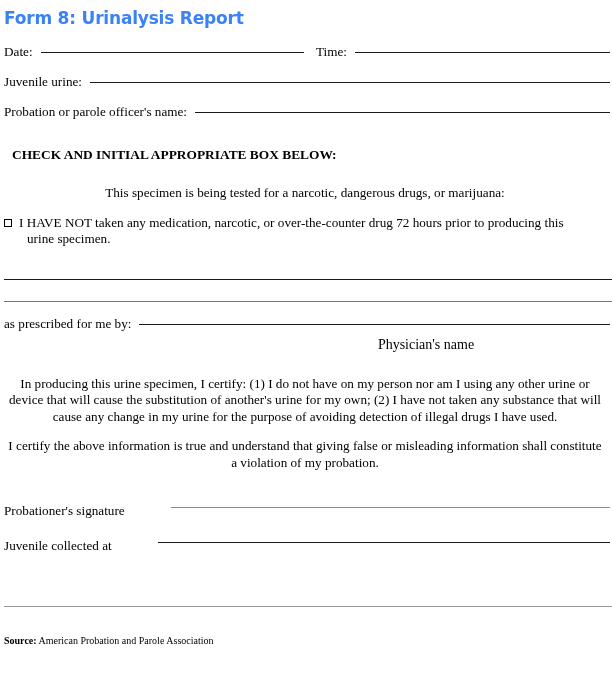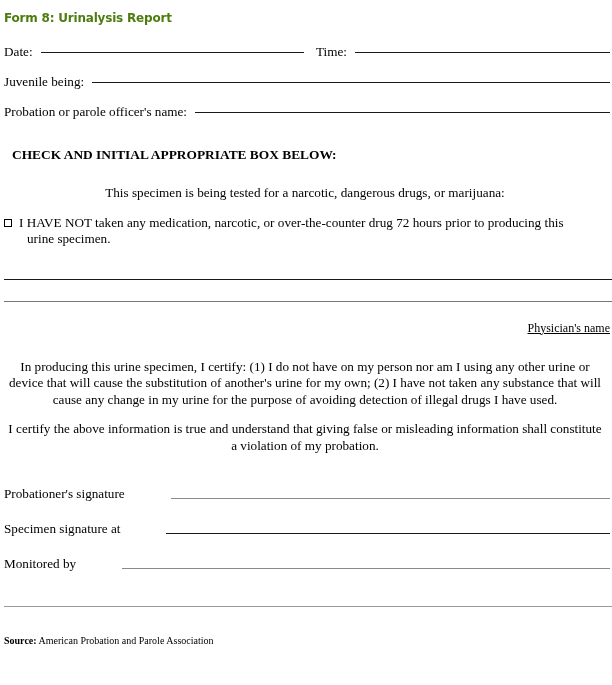--- a/index.html
+++ b/index.html
@@ -21,26 +21,26 @@
     width: 612px;
     height: 685px;
     box-sizing: border-box;
     padding: 0 2px;
   }
 
   
   .doc-title {
     font-family: "DejaVu Sans", sans-serif;
     font-weight: bold;
-    font-size: 12px;
+    font-size: 17px;
     letter-spacing: -0.2px;
     margin: 0;
     padding: 6px 0 0 2px;
     line-height: 24px;
-    color: #4d7c0f;
+    color: #3b82f6;
   }
 
   
   .field-row {
     display: flex;
     align-items: baseline;
     width: 100%;
     box-sizing: border-box;
     padding-left: 2px;
   }
@@ -129,31 +129,30 @@
     height: 0;
     margin-left: 2px;
     box-sizing: border-box;
   }
   .full-rule.light {
     border-bottom: 1px solid #777;
   }
 
   
   .caption {
-    font-size: 12px;
+    font-size: 14px;
     line-height: 16px;
-    text-align: right;
+    text-align: center;
     padding-left: 240px;
-    text-decoration: underline;
   }
 
   
   .sig-row {
     display: flex;
-    align-items: flex-end;
+    align-items: center;
     padding-left: 2px;
     gap: 36px;
   }
   .sig-row .field-label { font-size: 13.2px; }
   .sig-row .rule { margin-left: 10px; }
   .sig-row .rule.grey { border-bottom: 1.2px solid #8a8a8a; }
 
   
   .footer-sep {
     width: 100%;
@@ -185,21 +184,21 @@
     </div>
     <div class="seg-time">
       <span class="field-label">Time:</span>
       <span class="rule"></span>
     </div>
   </div>
 
   <div class="spacer-md"></div>
 
   <div class="field-row">
-    <span class="field-label">Juvenile being:</span>
+    <span class="field-label">Juvenile urine:</span>
     <span class="rule"></span>
   </div>
 
   <div class="spacer-md"></div>
 
   <div class="field-row">
     <span class="field-label">Probation or parole officer's name:</span>
     <span class="rule"></span>
   </div>
 
@@ -225,20 +224,24 @@
 
 
   <div class="spacer-lg"></div>
 
   <div class="full-rule"></div>
   <div style="height:21px"></div>
   <div class="full-rule light"></div>
 
   <div class="spacer-md"></div>
 
+  <div class="field-row">
+    <span class="field-label">as prescribed for me by:</span>
+    <span class="rule"></span>
+  </div>
 
   <div class="spacer-xs"></div>
 
   <div class="caption">Physician's name</div>
 
   <div class="spacer-lg"></div>
   <div class="spacer-xs"></div>
 
   <div class="para">In producing this urine specimen, I certify: (1) I do not have on my person nor am I using any other urine or device that will cause the substitution of another's urine for my own; (2) I have not taken any substance that will cause any change in my urine for the purpose of avoiding detection of illegal drugs I have used.</div>
 
@@ -250,30 +253,26 @@
   <div class="spacer-md"></div>
 
   <div class="sig-row">
     <span class="field-label">Probationer's signature</span>
     <span class="rule grey"></span>
   </div>
 
   <div class="spacer-lg"></div>
 
   <div class="sig-row">
-    <span class="field-label">Specimen signature at</span>
-    <span class="rule"></span>
-  </div>
-
-  <div class="spacer-lg"></div>
-
-  <div class="sig-row">
-    <span class="field-label">Monitored by</span>
-    <span class="rule grey"></span>
-  </div>
+    <span class="field-label">Juvenile collected at</span>
+    <span class="rule"></span>
+  </div>
+
+  <div class="spacer-lg"></div>
+
 
   <div style="height:34px"></div>
 
   <div class="footer-sep"></div>
 
   <div style="height:26px"></div>
 
   <div class="source-line">
     <span class="src-label">Source:</span><span> American Probation and Parole Association</span>
   </div>

